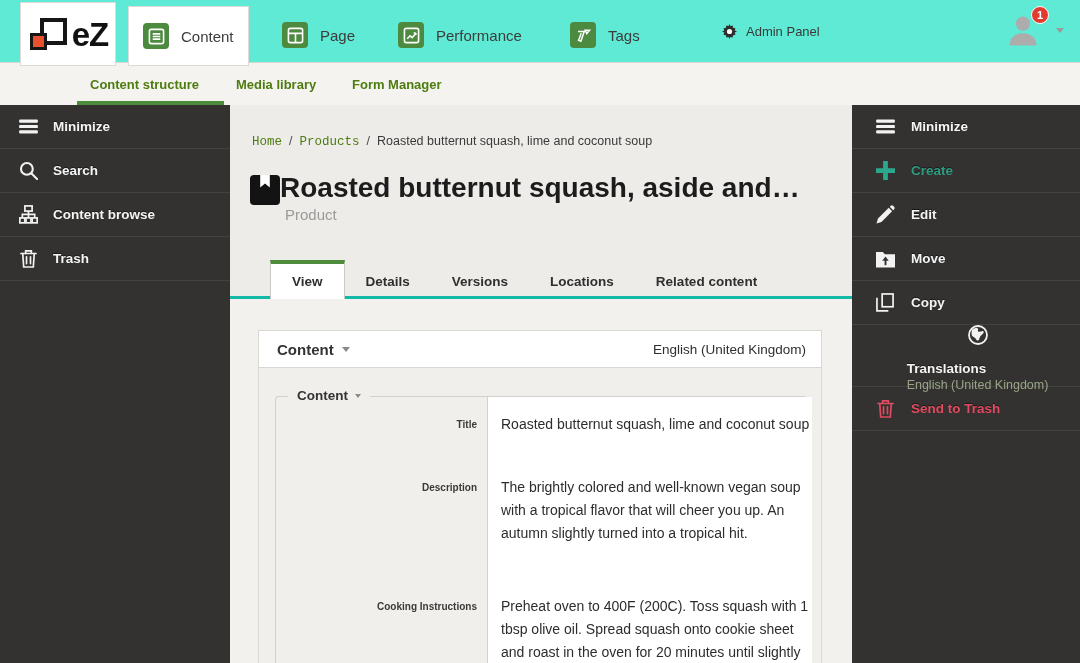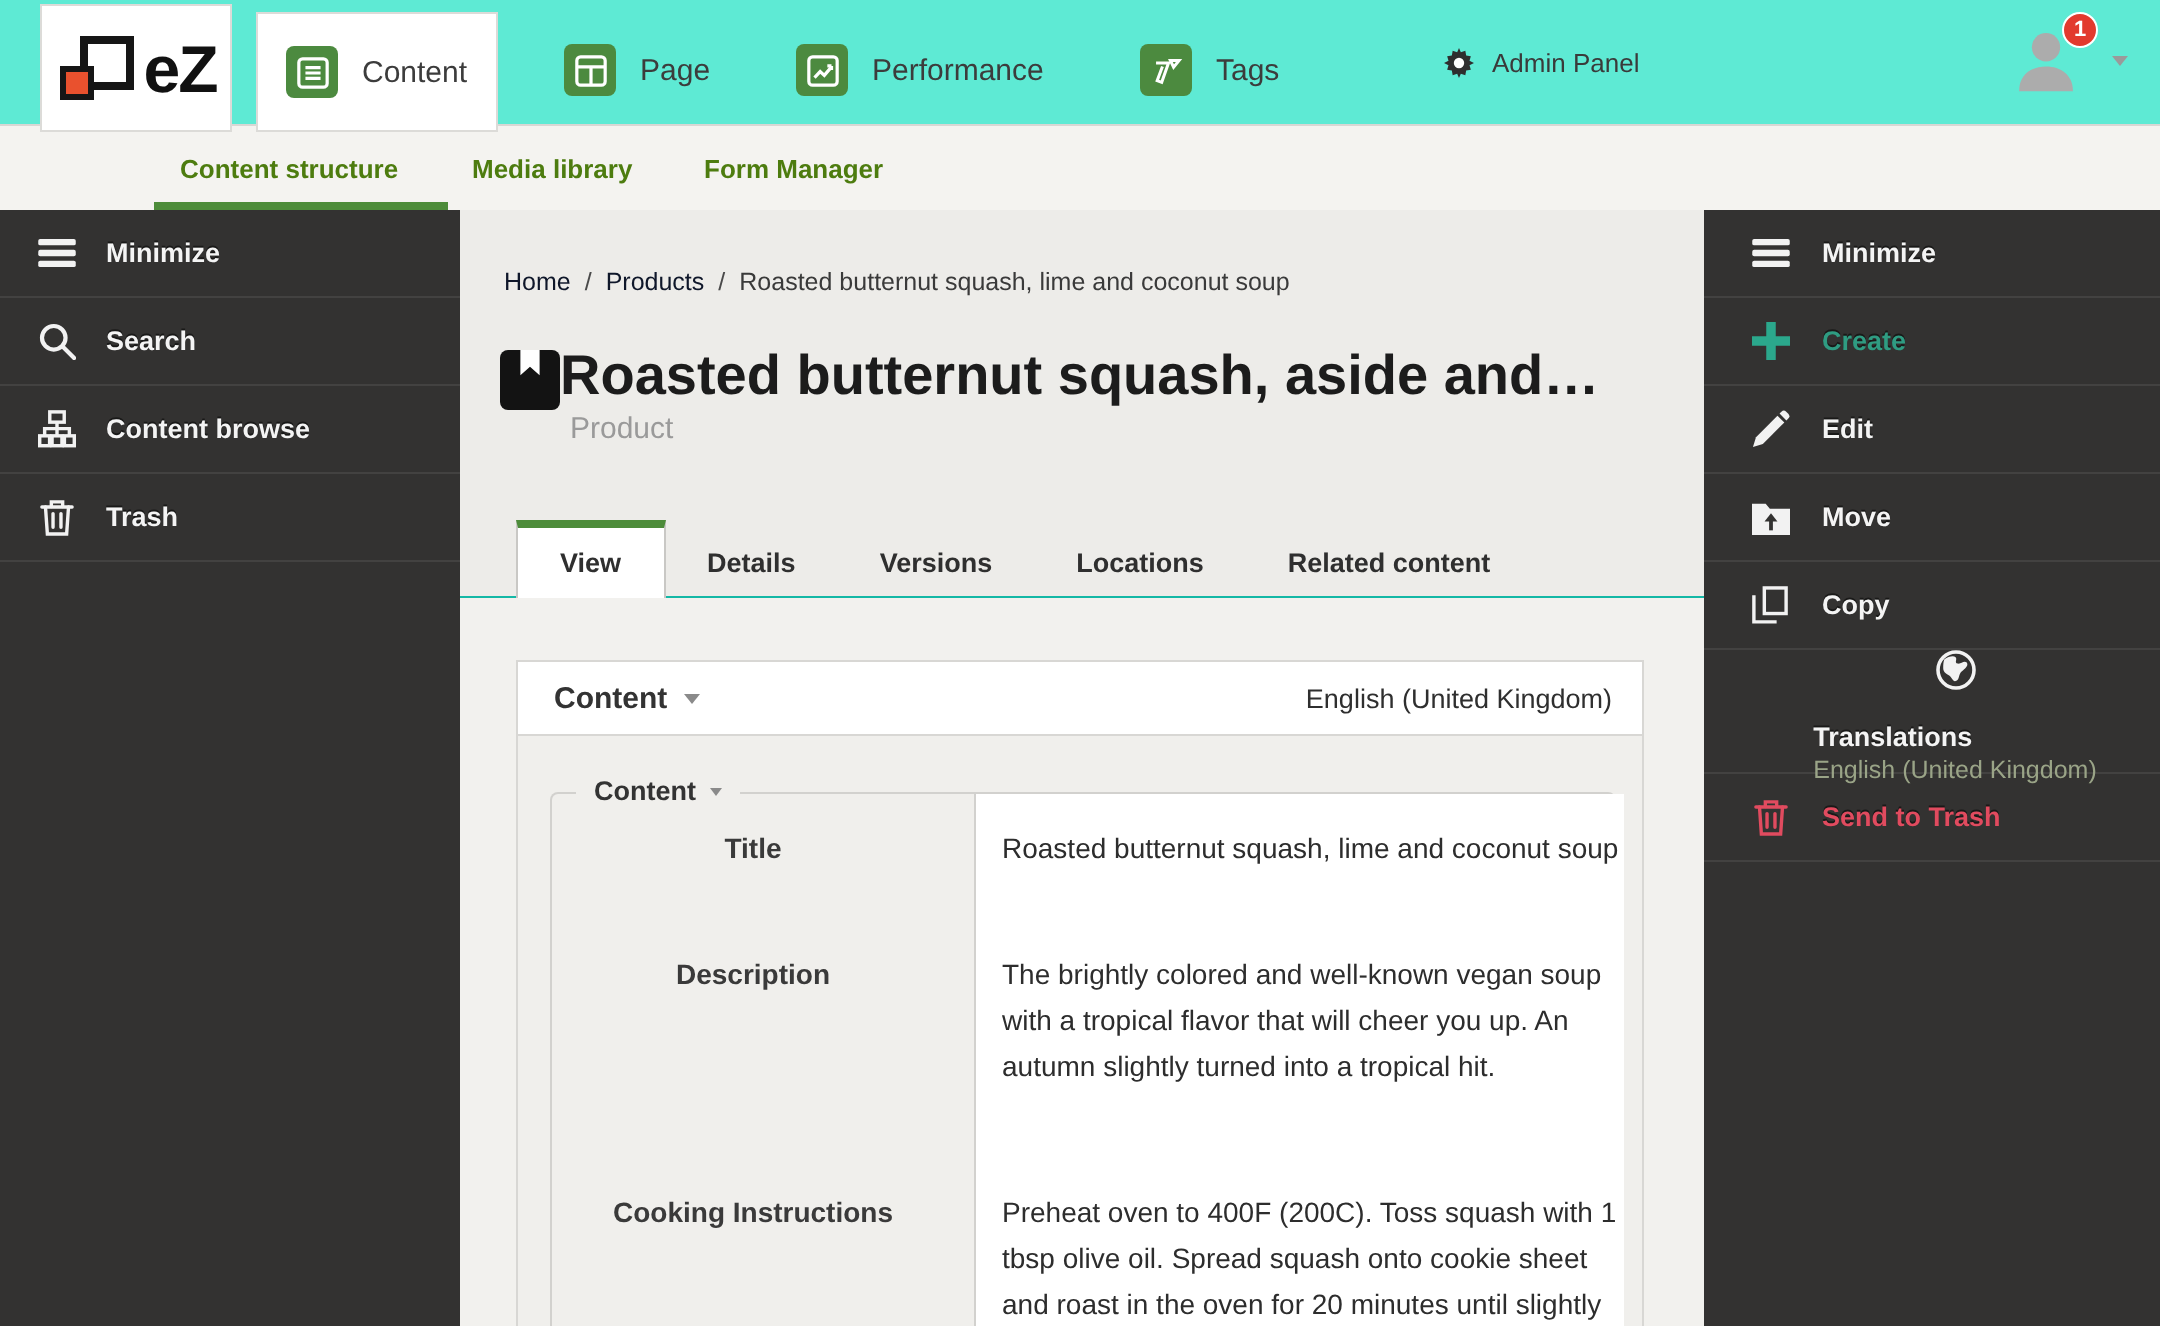--- a/index.html
+++ b/index.html
@@ -55,50 +55,50 @@
   .side-icon { width:20px; height:20px; flex:none; display:flex; align-items:center; justify-content:center; }
   .side-item.teal { color:#2f9c82; }
   .side-item.danger { color:#e14b5f; }
   .side-item.tall { height:62px; align-items:center;flex-direction:column; }
   .tr-text { display:flex; flex-direction:column; gap:2px; }
   .tr-sub { font-size:12.5px; font-weight:normal; color:#9aa487; text-shadow:none; }
 
   
   .center { position:relative; flex:1; background:#edece9; overflow:hidden; }
   .breadcrumb { position:absolute; left:22px; top:29px; font-size:12.5px; color:#3a3a3a; }
-  .breadcrumb a { color:#0f172a; text-decoration:none; }
+  .breadcrumb a { color:#4d7c0f; text-decoration:none;font-family:Liberation Mono, monospace; }
   .bc-sep { color:#4a4a4a; margin:0 7px; }
   .title-row { position:absolute; left:20px; top:66px; display:flex; align-items:flex-start; }
   .title-icon { width:30px; height:30px; flex:none; margin-top:4px; }
   .page-title { font-size:28px; font-weight:bold; color:#1c1c1c; line-height:34px;
                 white-space:nowrap; max-width:575px; overflow:hidden; }
   .content-type { position:absolute; left:55px; top:101px; font-size:15px; color:#9a9a9a; }
 
   .tabs { position:absolute; left:0; right:0; top:155px; height:39px;
-          border-bottom:1px solid #14b8a6; display:flex; padding-left:28px; }
+          border-bottom:3px solid #14b8a6; display:flex; padding-left:40px; }
   .tab { display:flex; align-items:center; padding:4px 21px 0 21px; font-size:13.5px;
          font-weight:bold; color:#2f2f2f; height:38px; }
   .tab.active { background:#fff; border:1px solid #c9c8c5; border-bottom:none;
                 border-top:4px solid #4d8c3a; padding-top:0; height:39px; z-index:2; }
 
   .tab-panel { position:absolute; left:0; right:0; top:194px; bottom:0; background:#f2f1ee; }
   .content-panel { position:absolute; left:28px; top:31px; width:564px; }
   .panel-head { height:38px; background:#fff; border:1px solid #d8d7d4; display:flex;
                 align-items:center; padding:0 15px 0 18px; }
   .panel-head-title { font-size:15px; font-weight:bold; color:#333; display:flex; align-items:center; gap:8px; }
   .panel-head .caret { border-top-color:#8a8a8a; }
   .panel-lang { margin-left:auto; font-size:13.5px; color:#2f2f2f; }
   .panel-body { border:1px solid #d8d7d4; border-top:none; background:#f0efec;
                 padding:28px 0 0 16px; height:400px; }
   .fieldset { position:relative; width:533px; border:1px solid #d2d1ce; border-bottom:none;
               border-radius:4px 4px 0 0; display:grid; grid-template-columns:211px 1fr; height:372px; }
   .legend { position:absolute; left:12px; top:-9px; background:#f0efec; padding:0 9px;
             font-size:13.5px; font-weight:bold; color:#333; display:flex; align-items:center; gap:7px; }
   .legend .caret { border-left-width:3.5px; border-right-width:3.5px; border-top:4.5px solid #8a8a8a; }
-  .f-label { text-align:center; padding-right:10px; font-size:14px; font-weight:bold; color:#3a3a3a; line-height:23px; }
+  .f-label { text-align:right; padding-right:10px; font-size:10px; font-weight:bold; color:#3a3a3a; line-height:23px; }
   .f-value { background:#fff; border-left:1px solid #d2d1ce; padding-left:13px; padding-right:3px;
              font-size:14px; color:#2d2d2d; line-height:23px; white-space:pre-line; }
   .r1 { padding-top:16px; } .r2 { padding-top:22px; } .r3 { padding-top:33px; }
   .f-value.last { padding-bottom:40px; }
   .nowrap { white-space:nowrap; }
 
   svg { display:block; }
 </style>
 </head>
 <body>

